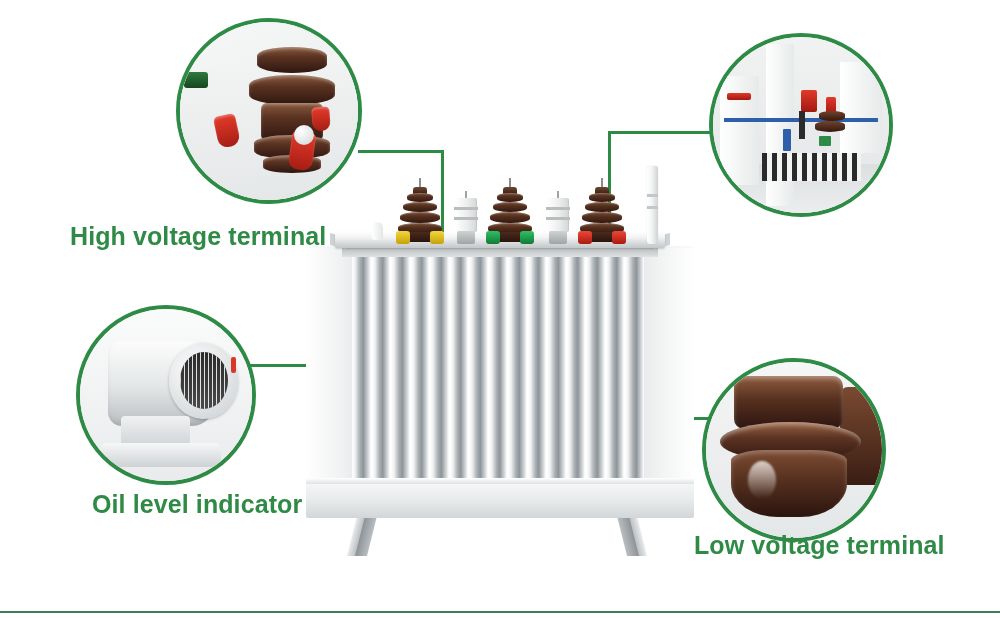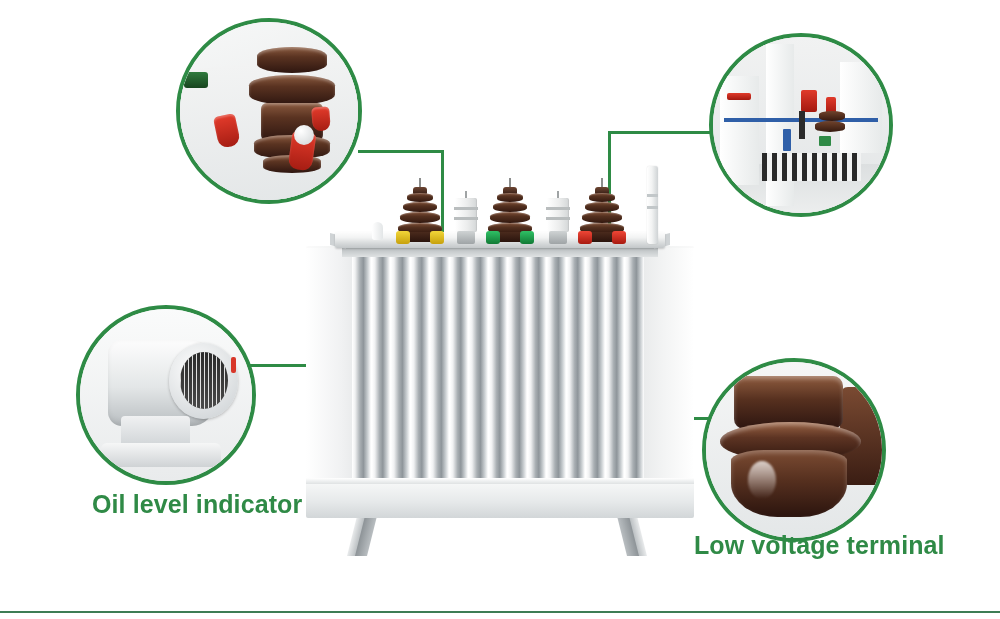--- a/index.html
+++ b/index.html
@@ -509,17 +509,18 @@
     <div class="inner lv-scene">
       <span class="side"></span>
       <span class="top"></span>
       <span class="ring"></span>
       <span class="cone"></span>
       <span class="gloss"></span>
 
     </div>
   </div>
 
+  <div class="label lbl-hv">High voltage terminal</div>
   <div class="label lbl-oil">Oil level indicator</div>
   <div class="label lbl-lv">Low voltage terminal</div>
 
   <div id="bottom-rule"></div>
 </div>
 
 </body></html>

